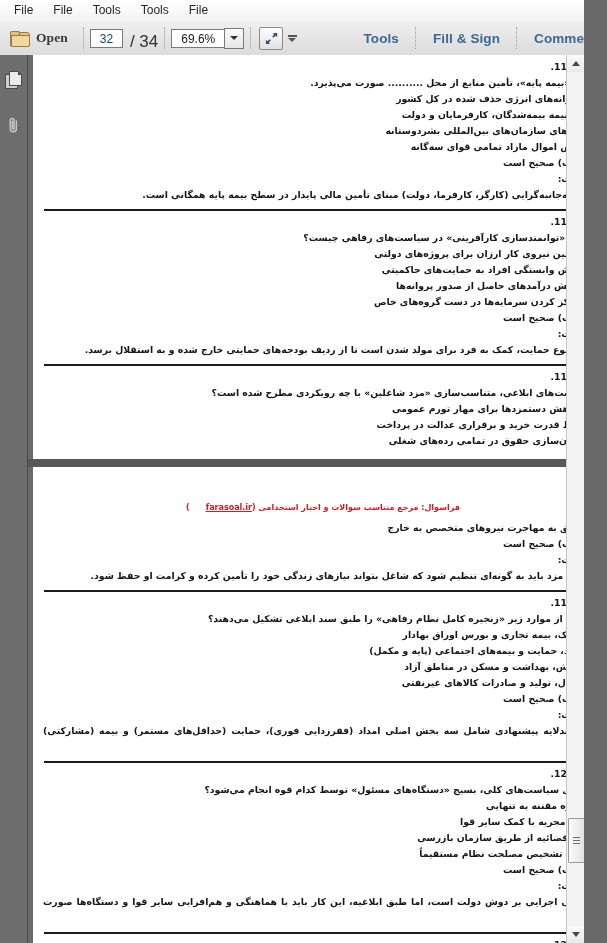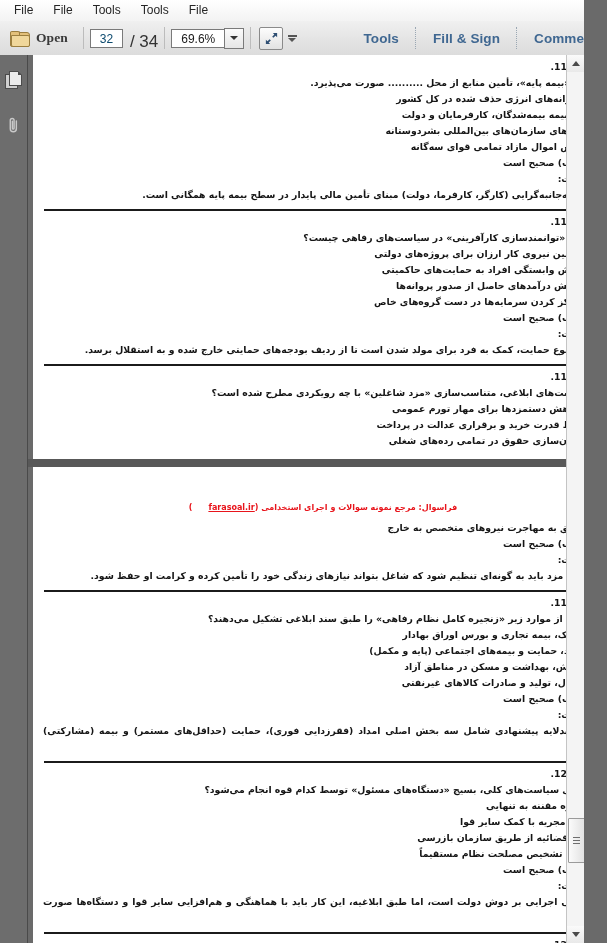--- a/index.html
+++ b/index.html
@@ -273,21 +273,21 @@
     </div>
 
     <div class="gap"></div>
 
     <div class="page" id="page-b">
       <div class="doc" style="padding-top:0px;">
 
         <div class="spacer-lg"></div>
 
         <div class="watermark">
-          <span>فراسوال: مرجع نمونه سوالات و اجرای استخدامی (</span><span class="url">farasoal.ir</span><span>)</span>
+          <span>فراسوال: مرجع متناسب سوالات و اخبار استخدامی (</span><span class="url">farasoal.ir</span><span>)</span>
         </div>
 
         <div class="spacer-sm"></div>
 
         <div>
           <div class="line">د) تشویق به مهاجرت نیروهای متخصص به خارج</div>
           <div class="line">گزینه (ب) صحیح است</div>
           <div class="line">توضیحات:</div>
           <div class="line">حقوق و مزد باید به گونه‌ای تنظیم شود که شاغل بتواند نیازهای زندگی خود را تأمین کرده و کرامت او حفظ شود.</div>
         </div>

